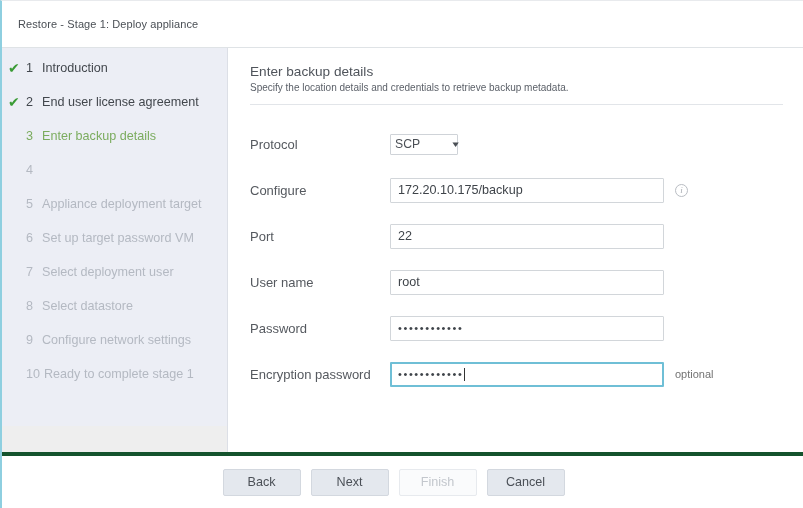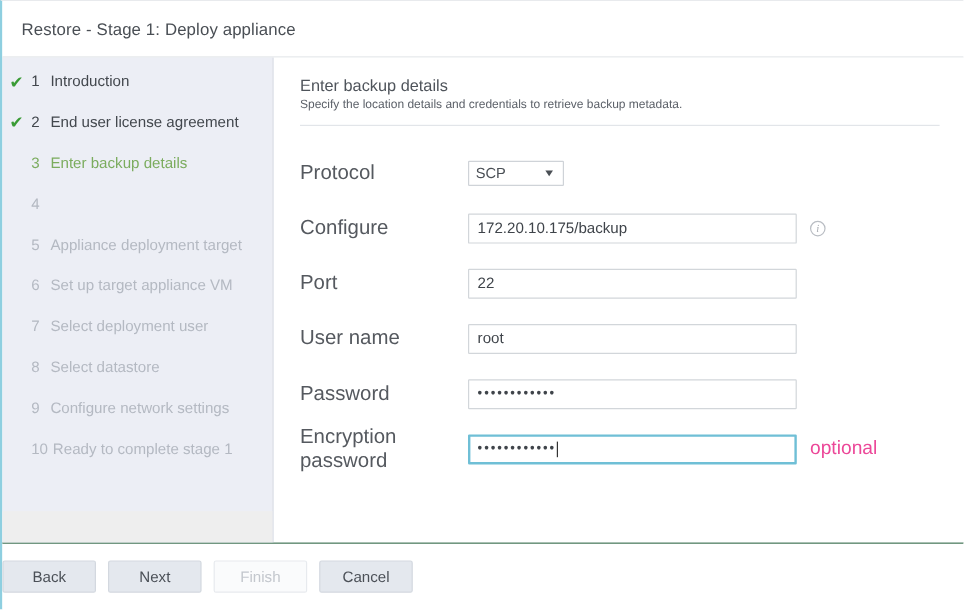--- a/index.html
+++ b/index.html
@@ -27,21 +27,21 @@
   
   .titlebar {
     height: 47px;
     background: #ffffff;
     border-bottom: 1px solid #dfe3e6;
     display: flex;
     align-items: center;
     padding-left: 16px;
   }
   .titlebar-text {
-    font-size: 14px;
+    font-size: 11px;
     color: #4a4f55;
     font-weight: normal;
     letter-spacing: 0.1px;
   }
 
   
   .body-split {
     display: flex;
     height: 404px;
   }
@@ -114,51 +114,51 @@
 
   
   .form-row {
     display: flex;
     align-items: center;
     height: 46px;
   }
   .form-label {
     width: 140px;
     min-width: 140px;
-    font-size: 17px;
+    font-size: 13px;
     color: #55595f;
   }
   .field-input {
     width: 274px;
     height: 25px;
     border: 1px solid #d2d6da;
     background: #ffffff;
     font-family: "Liberation Sans", sans-serif;
     font-size: 12.6px;
     color: #3f444a;
     padding: 0 7px;
     outline: none;
     border-radius: 1px;
   }
   .field-input.focused {
     border: 2px solid #6fbfd6;
     padding: 0 6px;
   }
   .field-select {
-    width: 80px;
+    width: 68px;
     height: 21px;
     border: 1px solid #cfd3d8;
     background: #ffffff;
     font-family: "Liberation Sans", sans-serif;
     font-size: 12.2px;
     color: #4a4f55;
     padding: 0 4px;
     display: flex;
     align-items: center;
-    justify-content: center;
+    justify-content: flex-start;
     border-radius: 1px;
     cursor: default;
     gap: 32px;
   }
   .caret {
     font-size: 8px;
     color: #4a4f55;
     transform: scaleX(1.35);
     padding-right: 2px;
   }
@@ -170,22 +170,22 @@
     border-radius: 50%;
     color: #a9adb3;
     font-size: 9px;
     line-height: 11px;
     text-align: center;
     font-family: "Liberation Serif", serif;
     font-style: italic;
   }
   .optional-note {
     margin-left: 11px;
-    font-size: 16px;
-    color: #ec4899;
+    font-size: 11px;
+    color: #737373;
   }
   .pw-dots {
     letter-spacing: 1.6px;
     font-size: 11px;
     color: #3f444a;
   }
   .caret-bar {
     display: inline-block;
     width: 1px;
     height: 13px;
@@ -195,24 +195,24 @@
   }
   .pw-box {
     display: flex;
     align-items: center;
   }
 
   
   .footer {
     height: 56px;
     background: #ffffff;
-    border-top: 1px solid #14532d;
-    display: flex;
-    align-items: center;
-    justify-content: flex-start;
+    border-top: 4px solid #14532d;
+    display: flex;
+    align-items: center;
+    justify-content: center;
     padding-right: 18px;
     gap: 10px;
   }
   .btn {
     width: 78px;
     height: 27px;
     font-family: "Liberation Sans", sans-serif;
     font-size: 12.6px;
     color: #4b5057;
     background: #e4e8ee;
@@ -265,21 +265,21 @@
 
       <div class="step step-pending">
         <span class="step-check"></span>
         <span class="step-num">5</span>
         <span>Appliance deployment target</span>
       </div>
 
       <div class="step step-pending">
         <span class="step-check"></span>
         <span class="step-num">6</span>
-        <span>Set up target appliance VM</span>
+        <span>Set up target password VM</span>
       </div>
 
       <div class="step step-pending">
         <span class="step-check"></span>
         <span class="step-num">7</span>
         <span>Select deployment user</span>
       </div>
 
       <div class="step step-pending">
         <span class="step-check"></span>

